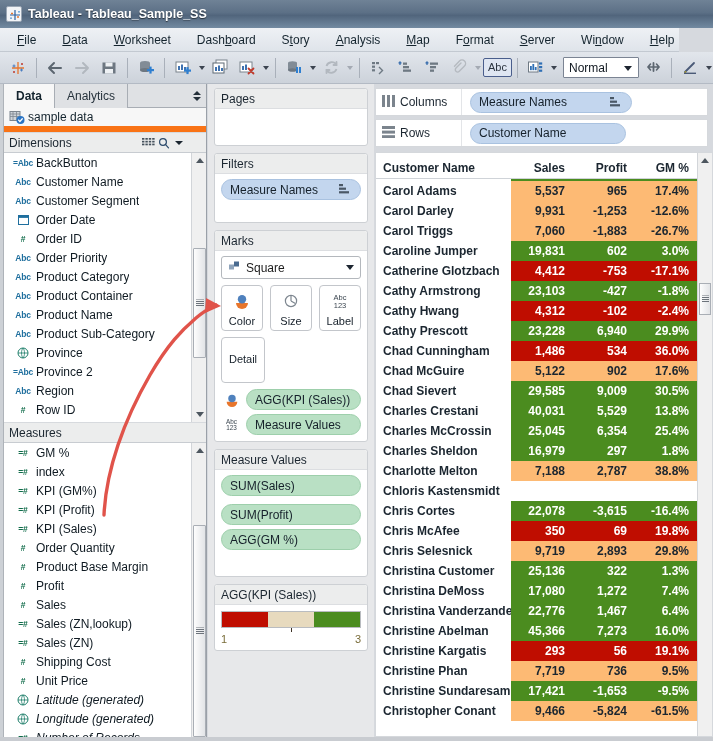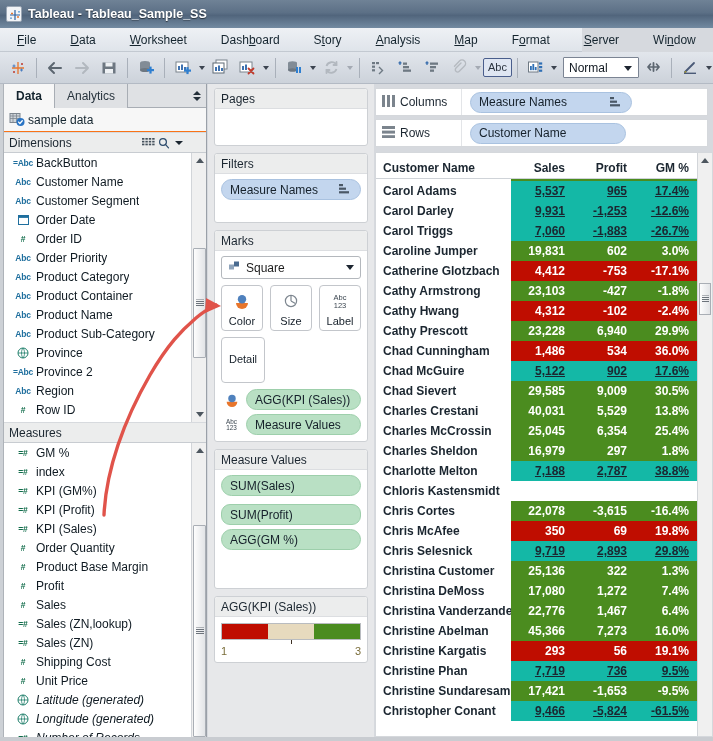--- a/index.html
+++ b/index.html
@@ -25,24 +25,24 @@
   }
   #titlebar .tb-icon svg{position:absolute;left:1px;top:1px;}
   #titlebar .tb-title{
     color:#ffffff;font-size:12.5px;font-weight:bold;
     text-shadow:0 1px 1px rgba(0,0,0,.55);
     white-space:nowrap;
   }
 
   
   #menubar{
-    position:absolute; left:0; top:28px; width:582px; height:24px;
+    position:absolute; left:0; top:28px; width:679px; height:24px;
     background:linear-gradient(to bottom,#eef1f5,#dfe4ea);
     border-bottom:1px solid #c3c9d1;
-    display:flex; align-items:center; padding-left:8px; gap:16px;
+    display:flex; align-items:center; padding-left:8px; gap:8px;
   }
   .menu-item{
     padding:3px 9px; font-size:12px; color:#14242e; white-space:nowrap; cursor:default;
   }
   .menu-item u{ text-decoration:underline; }
 
   
   #toolbar{
     position:absolute; left:0; top:52px; width:713px; height:32px;
     background:linear-gradient(to bottom,#e2e6ec,#ccd2da);
@@ -96,21 +96,21 @@
   #pane-updown{
     width:18px;display:flex;flex-direction:column;align-items:center;justify-content:center;
     background:#dfe1e4;gap:2px;
   }
   #pane-updown i{display:block;width:0;height:0;border-left:4px solid transparent;border-right:4px solid transparent;}
   #pane-updown i.u{border-bottom:4px solid #25303a;}
   #pane-updown i.d{border-top:4px solid #25303a;}
 
   #datasource-row{
     height:24px;display:flex;align-items:center;padding-left:5px;background:#f7f7f7;
-    border-bottom:1px solid #f97316;font-size:12px;color:#14242e;
+    border-bottom:6px solid #f97316;font-size:12px;color:#14242e;
   }
   #datasource-row .ds-ico{width:17px;height:15px;margin-right:2px;position:relative;flex:0 0 auto;}
 
   .section-hdr{
     height:21px;background:#eceded;border-bottom:1px solid #c8ccd1;border-top:1px solid #d7dade;
     display:flex;align-items:center;padding:0 21px 0 5px;font-size:12px;color:#1b2630;
   }
   .section-hdr .sh-label{flex:1;}
   .section-hdr .sh-ico{width:16px;height:14px;display:flex;align-items:center;justify-content:center;}
   .section-hdr .sh-caret{width:13px;display:flex;align-items:center;justify-content:center;}
@@ -225,21 +225,21 @@
   .vrow{ height:20px; display:flex; align-items:center; font-size:12px; }
   .vrow .c-name{
     width:135px;padding-left:7px;font-weight:bold;color:#1b2630;white-space:nowrap;overflow:hidden;
   }
   .vrow .cells{ display:flex; flex:1; height:20px; }
   .vrow .cell{
     width:62px;text-align:right;padding-right:8px;line-height:20px;font-weight:bold;
   }
   .band-green{ background:#4b8c1f; color:#ffffff; }
   .band-red  { background:#bf0d00; color:#ffffff; }
-  .band-tan  { background:#14b8a6; color:#1b2630;text-decoration:underline; }
+  .band-tan  { background:#fdba74; color:#1b2630; }
   #viz-topline{height:2px;background:#4b8c1f;margin-left:135px;}
 
   #viz-scroll{
     position:absolute;right:0;top:152px;width:16px;height:585px;background:#f0f0f0;
     border:1px solid #d5d8dc;border-left:1px solid #d2d5d9;
   }
 
   
   #leftedge{position:absolute;left:0;top:84px;width:4px;height:657px;background:#cdd1d6;border-right:1px solid #aeb3b9;}
   #botstrip{position:absolute;left:0;bottom:0;width:713px;height:4px;background:#c9ccd1;}
@@ -812,24 +812,24 @@
       </div>
     </div>
   </div>
 
   <div class="card">
     <div class="card-hdr">Measure Values</div>
     <div class="card-body" id="mv-body" style="padding-bottom:22px;">
         <div class="pill green" style="margin-bottom: 8px;">
           <span class="p-label">SUM(Sales)</span>
         </div>
-        <div class="pill green" style="margin-bottom: 4px; border-radius: 9px;">
+        <div class="pill green" style="margin-bottom: 4px;">
           <span class="p-label">SUM(Profit)</span>
         </div>
-        <div class="pill green" style="margin-bottom: 16px;">
+        <div class="pill green" style="margin-bottom: 4px;">
           <span class="p-label">AGG(GM %)</span>
         </div>
       </div>
   </div>
 
   <div class="card">
     <div class="card-hdr">AGG(KPI (Sales))</div>
     <div class="card-body" style="padding:4px 6px 5px 6px;">
       <div id="legend-bar">
         <div style="background:#bf0d00"></div>

